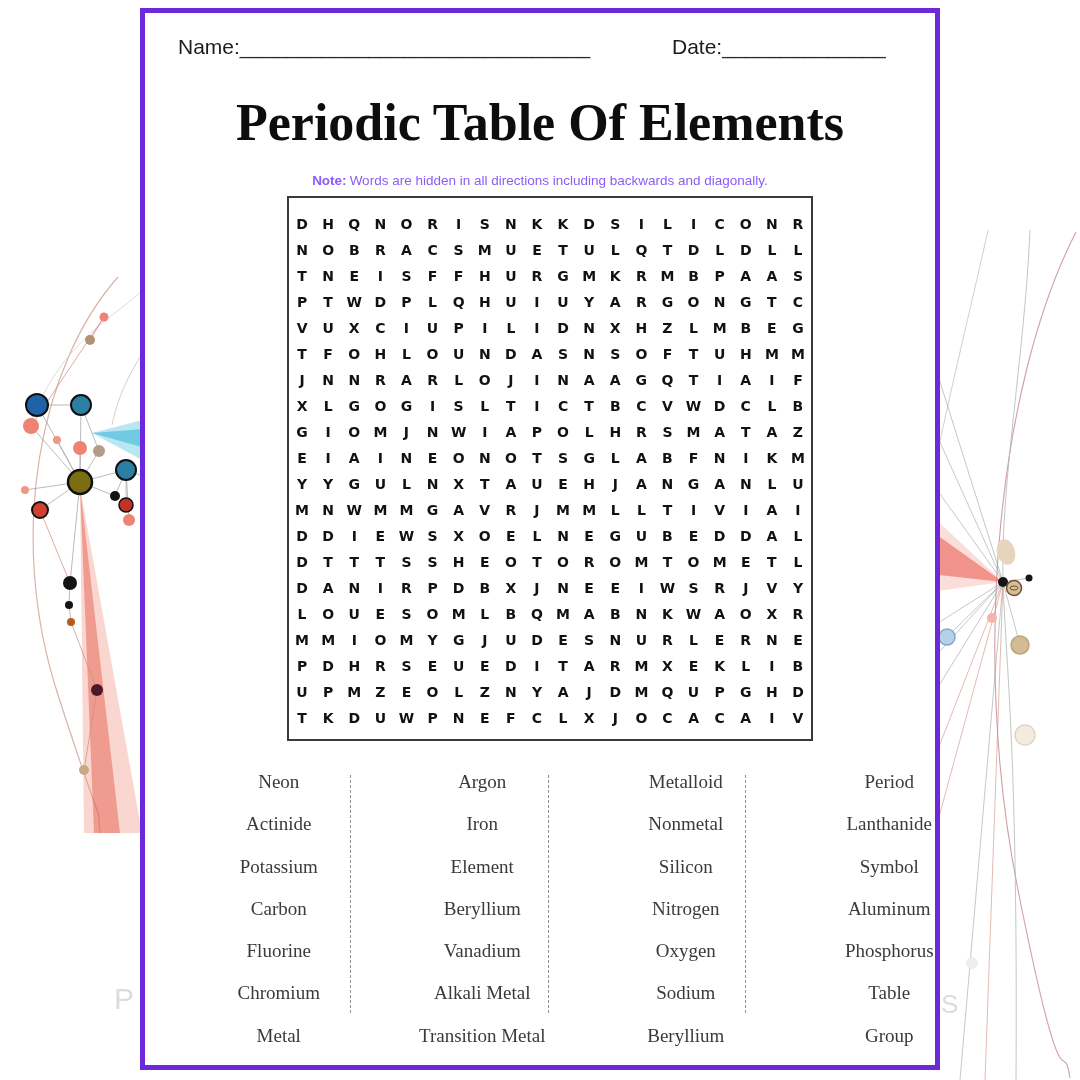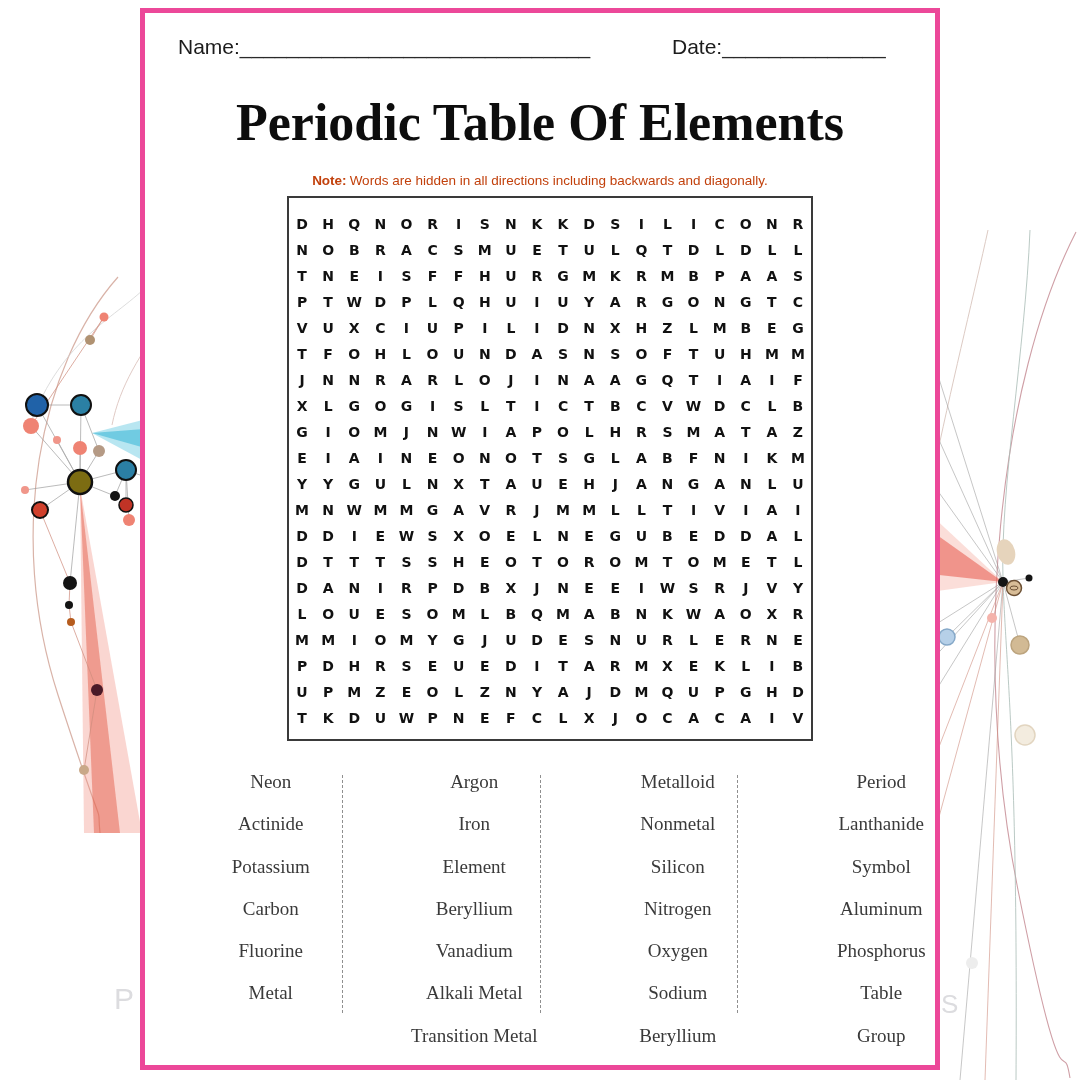--- a/index.html
+++ b/index.html
@@ -9,51 +9,51 @@
     font-family:"Liberation Sans",sans-serif;
   }
   .watermark{
     position:absolute;color:#dcdcdf;font-family:"Liberation Sans",sans-serif;
     font-size:30px;letter-spacing:2px;z-index:0;
   }
   .deco{position:absolute;z-index:0;}
   
   .sheet{
     position:absolute;left:140px;top:8px;width:800px;height:1062px;
-    box-sizing:border-box;border:5px solid #ec4899;background:#ffffff;z-index:1;
+    box-sizing:border-box;border:5px solid #6d28d9;background:#ffffff;z-index:1;
   }
   
   .fillrow{position:absolute;top:22px;left:0;width:100%;height:34px;font-size:21px;color:#1c1c1c;}
   .name-block{position:absolute;left:33px;top:0;white-space:nowrap;}
   .date-block{position:absolute;left:527px;top:0;white-space:nowrap;}
   .fill-line{letter-spacing:0px;color:#2a2a2a;}
   
   .title{
     position:absolute;top:80px;left:0;width:100%;margin:0;text-align:center;
     font-family:"Liberation Serif",serif;font-weight:bold;font-size:52px;color:#0d0d0d;
   }
   
   .note{
     position:absolute;top:160px;left:0;width:100%;margin:0;text-align:center;
-    font-size:13.5px;color:#c2410c;
+    font-size:13.5px;color:#8b5cf6;
   }
   .note b{margin-right:3px;}
   
   .grid-box{
     position:absolute;left:142px;top:183px;width:526px;height:545px;
     box-sizing:border-box;border:2px solid #3a3a3a;background:#fff;
     display:grid;grid-template-columns:repeat(20,1fr);grid-auto-rows:26px;
     padding-top:13px;align-items:center;
   }
   .grid-box .cell{
     text-align:center;font-family:"DejaVu Sans",sans-serif;font-weight:bold;
     font-size:14px;color:#111;line-height:26px;
   }
   
-  .words{position:absolute;left:0;top:748px;width:814px;height:300px;padding-left:24px;}
+  .words{position:absolute;left:8px;top:748px;width:814px;height:300px;padding-left:24px;}
   .cols{display:flex;width:100%;height:100%;}
   .word-col{width:25%;display:flex;flex-direction:column;}
   .word{
     height:42.3px;line-height:42.3px;text-align:center;
     font-family:"Liberation Serif",serif;font-size:19px;color:#3a3a3a;
   }
   .sep{
     position:absolute;top:14px;height:238px;width:0;
     border-left:1px dashed #8f8f8f;
   }
@@ -585,20 +585,21 @@
     </div>
 
   <div class="words">
     <div class="cols">
         <div class="word-col">
           <div class="word">Neon</div>
           <div class="word">Actinide</div>
           <div class="word">Potassium</div>
           <div class="word">Carbon</div>
           <div class="word">Fluorine</div>
+          <div class="word">Chromium</div>
           <div class="word">Metal</div>
         </div>
         <div class="word-col">
           <div class="word">Argon</div>
           <div class="word">Iron</div>
           <div class="word">Element</div>
           <div class="word">Beryllium</div>
           <div class="word">Vanadium</div>
           <div class="word">Alkali Metal</div>
           <div class="word">Transition Metal</div>

